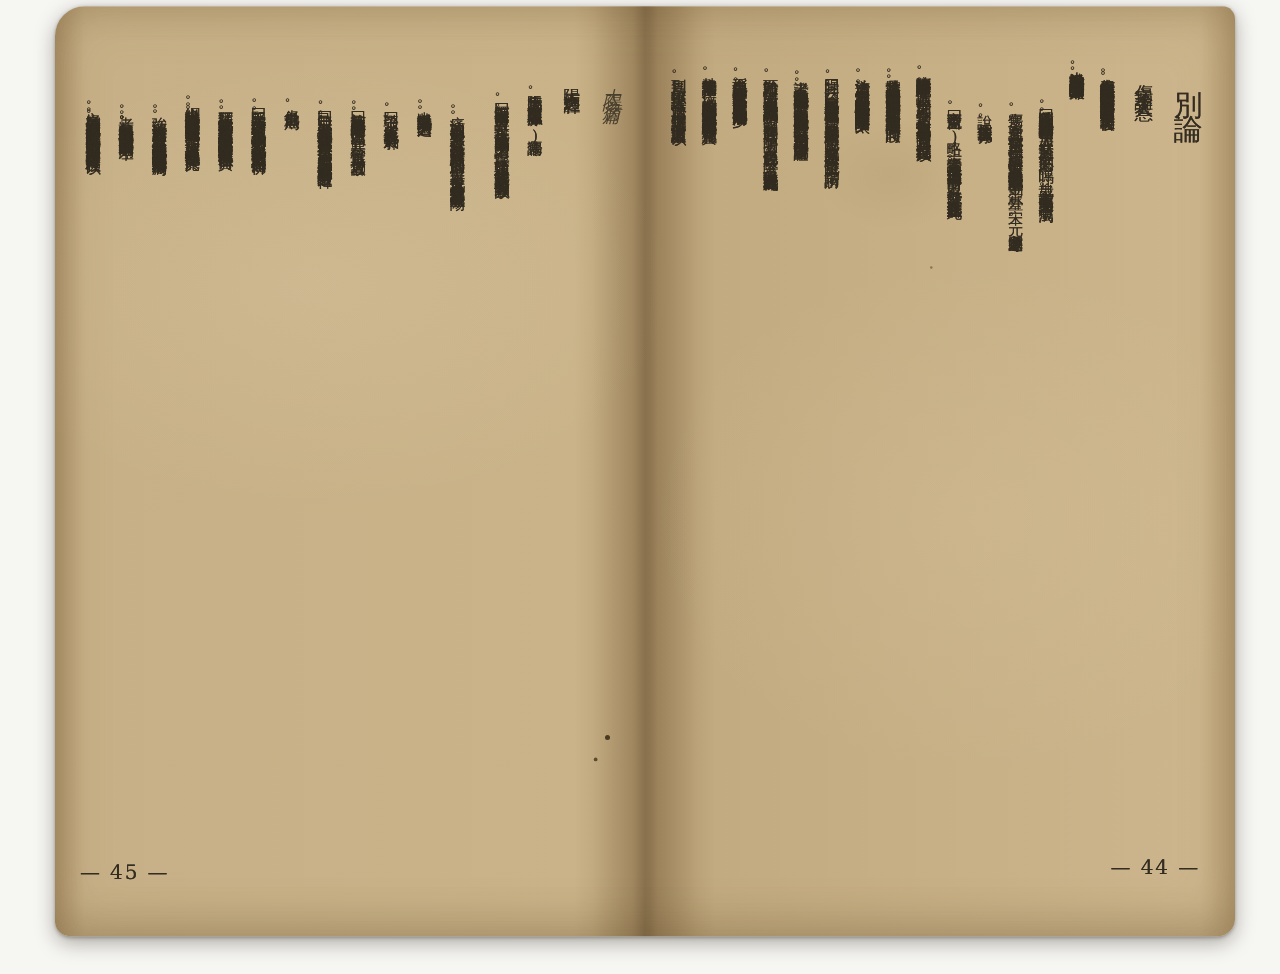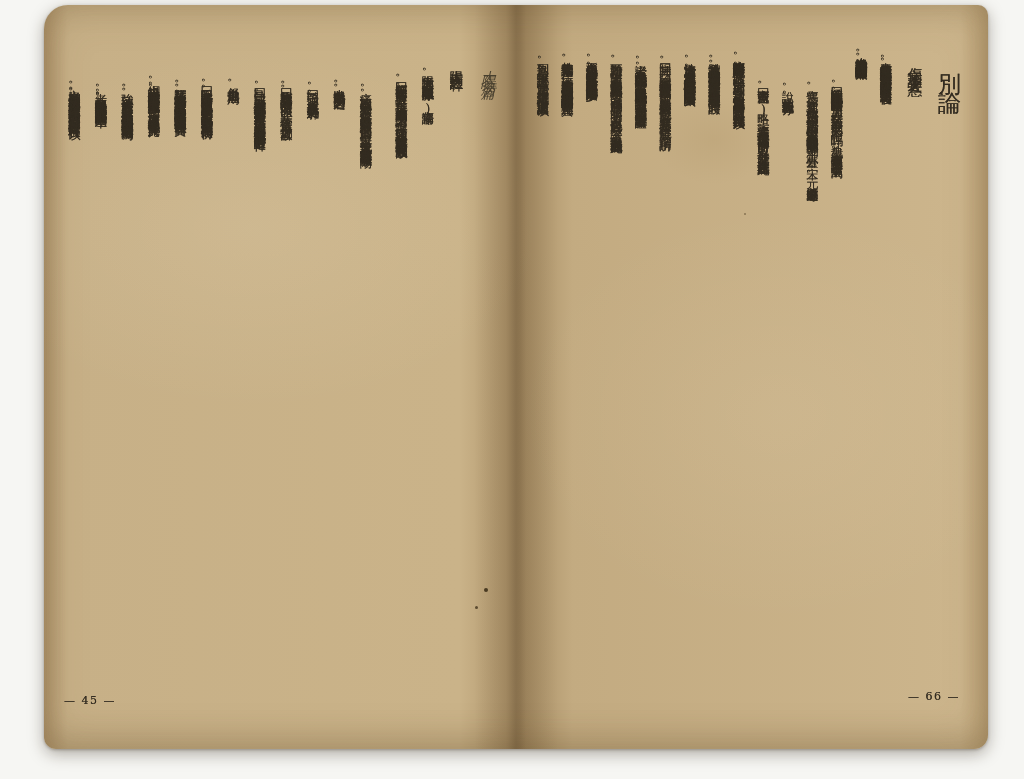--- a/index.html
+++ b/index.html
@@ -66,21 +66,21 @@
   .lp .col.gap { margin-left:9px; }
 
   .r-title    { font-size:23px;  font-weight:bold; letter-spacing:17px; padding-top:70px; line-height:37px; }
   .r-subtitle { font-size:15px;  font-weight:bold; letter-spacing:3px;  padding-top:86px; line-height:33px; }
   .l-chapter  { font-size:14.5px; font-style:italic; letter-spacing:5px; padding-top:66px;
                 line-height:31px; color:#49402f; text-shadow:none; }
   .l-section  { font-size:13.5px; font-weight:bold; letter-spacing:1.5px; padding-top:84px; line-height:31px; }
 
   
   .pagenum {
-    position:absolute; font-size:11px; letter-spacing:1.5px;
+    position:absolute; font-size:16px; letter-spacing:1.5px;
     color:#332c21; text-shadow:0 0 .4px rgba(51,44,33,.8); white-space:nowrap;margin-top:36px;
   }
   .pn-right { right:28px;  bottom:46px; }
   .pn-left  { left:20px;   bottom:42px; }
 
   
   .speck { position:absolute; border-radius:50%; background:#493a22; pointer-events:none; }
   .s1 { left:440px; top:583px; width:4px; height:4px; }
   .s2 { left:431px; top:601px; width:3px; height:3px; opacity:.85; }
   .s3 { left:700px; top:208px; width:2px; height:2px; opacity:.5; }
@@ -110,21 +110,21 @@
         <p class="col">能瞭解傷寒之診斷療法。悟其眞諦。則萬病之治。如示諸掌。學者不可泥於章句之末。宜開眼透視。以採其精神也。</p>
         <p class="col">具體論之。則此書是闡明同一傷寒病毒侵入。因各人稟賦體質有差。病毒所在之異。發現證狀不相等之理由。同時設</p>
         <p class="col">適應之治法。不拘及其體力。使可勝藥而驅逐病毒之方術也。其法分太陽少陽陽明之三陽。太陰少陰厥陰之三陰。</p>
         <p class="col">其曰陽。曰陰。與後世醫家之空言陰陽五行不同。仲景曰。病有發熱惡寒者。發於陽也。無熱惡寒者。發於陰也。所謂陽</p>
         <p class="col">證者。新陳代謝機能之病的亢進也。陰證者。此機能衰減之病的沉衰也。故陽證者。概爲實證而易治。陰證者多屬虛</p>
         <p class="col">證而難治。而太陽者。謂此機能亢進發於體表。少陽者。發於胸腹間。陽明者。發於腹內也。三陰者。皆此機能衰減現於</p>
         <p class="col">腹內之名稱也。太陰爲其最輕微者。厥陰爲最嚴重者。而少陰則介乎二者之間也。</p>
         <p class="col">傷寒論依其病勢。病位。大別爲三陽三陰之六編。而論列各種病型之腸傷寒。更於各編細論種種之證治。其用意極</p>
         <p class="col">爲周到。證之大小輕重。與其治法。網羅無遺。以下順次講述之。</p>
       </div>
-      <div class="pagenum pn-right">— 66 —</div>
+      <div class="pagenum pn-right">— 44 —</div>
     </section>
 
     <section class="page left-page">
       <div class="vtext lp">
         <h1 class="l-chapter">太陽病篇</h1>
         <h2 class="l-section">太陽病之註釋</h2>
         <p class="col quote">太陽之爲病。脈浮頭項強痛而惡寒。(傷寒論)</p>
         <p class="col gap">〔註〕吉益南涯氏釋曰。太者。大甚也。陽氣盛於表位。謂之太陽。脈浮。頭項強痛。此其候也。氣盛而血不通暢。故致強</p>
         <p class="col">痛。發表則不項強。不惡寒。發熱汗出矣。經過日時。則傳於內。蓋表位。氣之末也。末氣常不足。今氣盛甚於其末者。陽</p>
         <p class="col">氣大之狀也。因名之曰太陽。</p>

